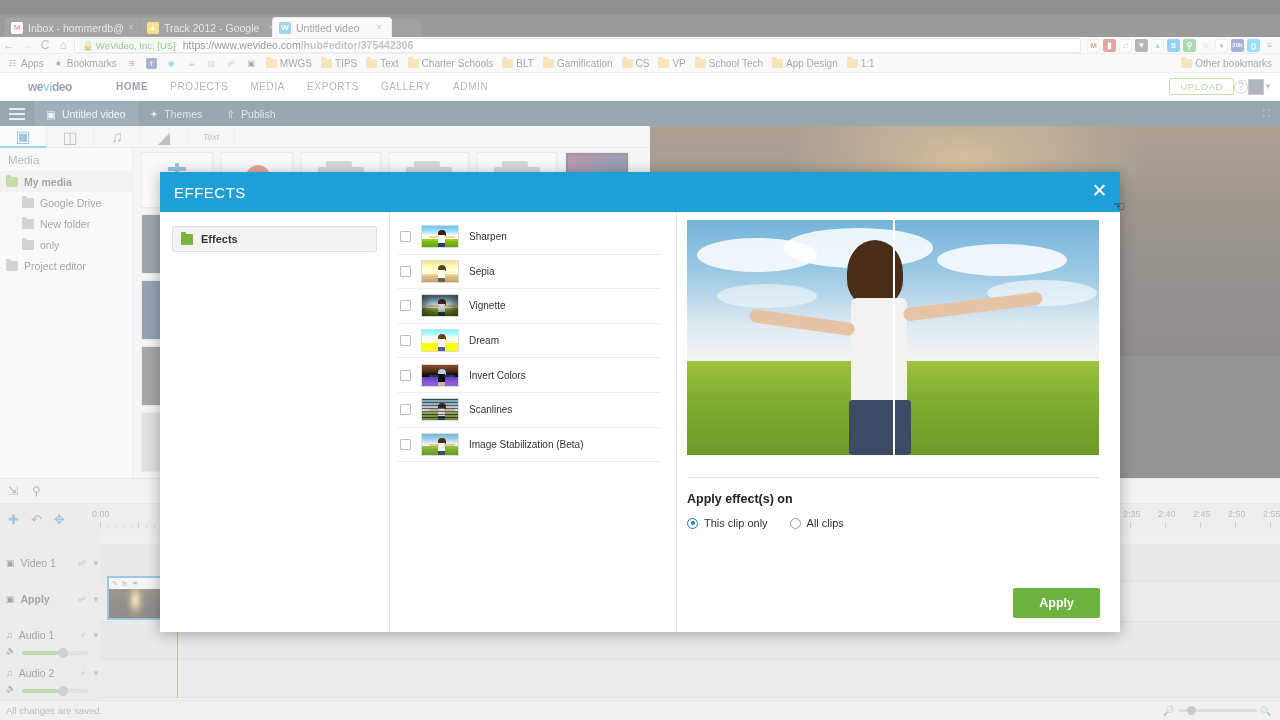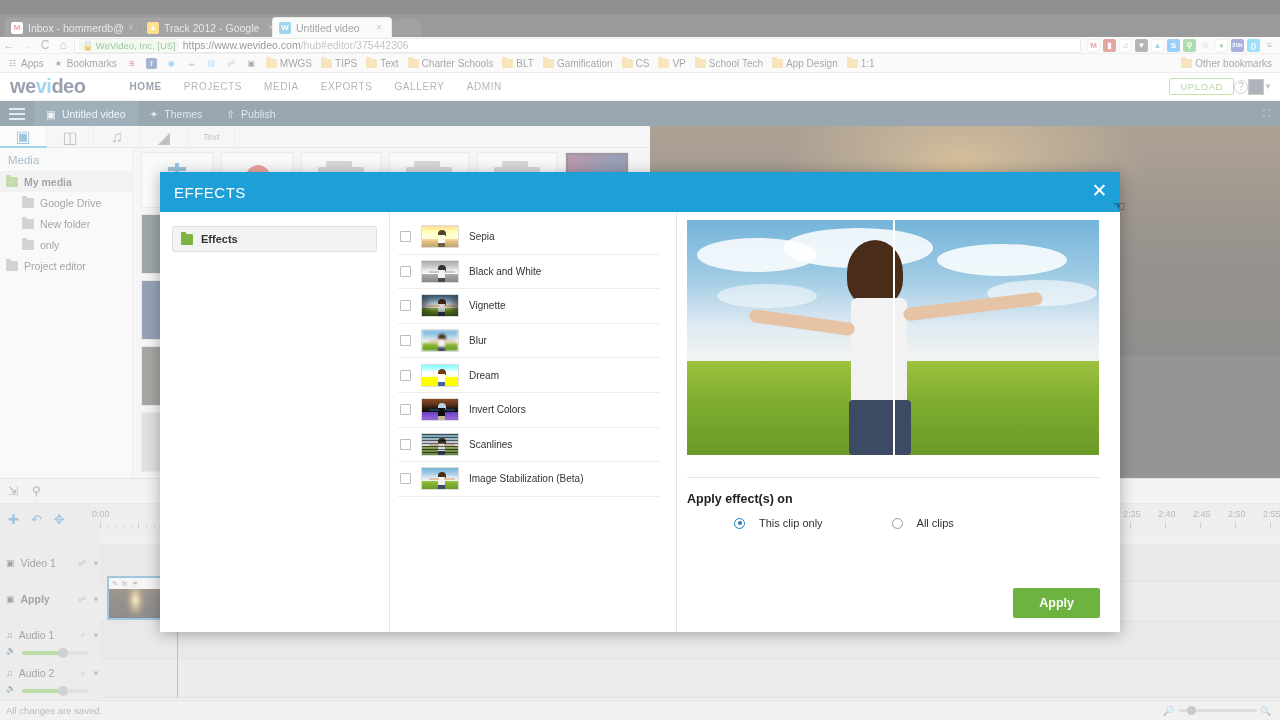--- a/index.html
+++ b/index.html
@@ -67,21 +67,21 @@
     display: flex; align-items: center; padding: 0 4px;
     font-size: 10.5px; color: #222; overflow: hidden; white-space: nowrap;
   }
   .secure {
     display: inline-flex; align-items: center; gap: 2px;
     background: #e4f2e1; color: #1d7a2e; font-size: 9.5px;
     padding: 0 3px; border-radius: 2px; margin-right: 4px;
     height: 12px; flex: 0 0 auto;
   }
   .url-host { color: #111; }
-  .url-path { color: #777; }
+  .url-path { color: #777; font-weight: bold; }
   .ext-row { display: flex; align-items: center; gap: 3px; padding-right: 4px; }
   .ext {
     width: 13px; height: 13px; border-radius: 2px;
     display: flex; align-items: center; justify-content: center;
     font-size: 8px; font-weight: bold; color: #fff;
   }
 
   
   .bookmarks {
     position: absolute; left: 0; top: 54px; width: 1280px; height: 19px;
@@ -101,21 +101,21 @@
     width: 5px; height: 2px; background: #f0c36d; border-radius: 1px 1px 0 0;
   }
   .bm-right { position: absolute; right: 4px; display: flex; align-items: center; gap: 3px; }
 
   
   .wv-top {
     position: absolute; left: 0; top: 73px; width: 1280px; height: 28px;
     background: #ffffff; border-bottom: 1px solid #e2e2e2;
     display: flex; align-items: center;
   }
-  .wv-logo { margin-left: 10px; font-size: 20px; font-weight: bold; letter-spacing: -0.5px; }
+  .wv-logo { margin-left: 28px; font-size: 12px; font-weight: bold; letter-spacing: -0.5px; }
   .wv-logo .we { color: #1b2a4a; }
   .wv-logo .vi { color: #2aa3d8; }
   .wv-logo .deo { color: #1b2a4a; }
   .wv-nav { display: flex; gap: 22px; margin-left: 44px; font-size: 10px; letter-spacing: 0.6px; color: #5a5a5a; }
   .wv-nav .item.active { color: #1b2a4a; font-weight: bold; }
   .wv-top-right { position: absolute; right: 8px; display: flex; align-items: center; gap: 0; padding-left: 46px; }
   .upload-btn {
     border: 1px solid #7fc242; color: #5a9e2a; font-size: 9.5px;
     letter-spacing: 0.6px; padding: 2px 10px; border-radius: 2px; background: #fff;
   }
@@ -273,21 +273,21 @@
     width: 38px; height: 23px; flex: 0 0 38px; position: relative; overflow: hidden; border: 1px solid #dcdcdc;
   }
   .eff-name { font-size: 10px; color: #333; }
 
   .eff-right { flex: 1 1 auto; padding: 8px 12px 10px 10px; position: relative; }
   .cmp-img { position: relative; width: 412px; height: 235px; overflow: hidden; }
   .cmp-split { position: absolute; left: 50%; top: 0; width: 2px; height: 100%; background: #fff; }
   .hr { margin: 22px 0 0 0; border: none; border-top: 1px solid #e4e4e4; width: 412px; }
   .apply-title { font-size: 12.5px; font-weight: bold; color: #222; margin-top: 14px; }
   .radio-row { display: flex; align-items: center; gap: 22px; margin-top: 11px; font-size: 11px; color: #333; }
-  .radio-item { display: flex; align-items: center; gap: 14px; margin-left: 47px; }
+  .radio-item { display: flex; align-items: center; gap: 6px; }
   .rdo { width: 11px; height: 11px; border-radius: 50%; border: 1px solid #9b9b9b; background: #fff; position: relative; }
   .rdo.on { border-color: #1f7fc0; }
   .rdo.on:after { content:""; position: absolute; left: 2.5px; top: 2.5px; width: 4px; height: 4px; border-radius: 50%; background: #1f7fc0; }
   .apply-btn {
     position: absolute; right: 20px; bottom: 14px;
     background: #6cb33f; color: #fff; font-size: 12.5px; font-weight: bold;
     padding: 8px 26px; border-radius: 2px; border: none;
   }
   .cursor {
     position: absolute; left: 1113px; top: 198px; width: 12px; height: 16px;
@@ -655,77 +655,62 @@
         <div class="eff-cat">
           <span class="fico green" style="width:14px;height:11px;"></span>
           <span>Effects</span>
         </div>
       </div>
 
       <div class="eff-list">
         <div class="eff-row">
           <span class="cbx"></span>
           <span class="eff-thumb">
+            <span class="photo" style="filter:contrast(1.25) saturate(1.1);">
+              <span class="sky"></span>
+                <span class="grass"></span>
+              <span class="hair" style="left:16px;top:4px;width:8px;height:8px;"></span>
+              <span class="torso" style="left:16px;top:9px;width:7px;height:9px;"></span>
+              <span class="armL" style="left:7px;top:10px;width:10px;height:2px;"></span>
+              <span class="armR" style="left:22px;top:10px;width:11px;height:2px;"></span>
+              <span class="jeans" style="left:16px;top:17px;width:7px;height:6px;"></span>
+            </span>
+          </span>
+          <span class="eff-name">Sharpen</span>
+        </div>
+        <div class="eff-row">
+          <span class="cbx"></span>
+          <span class="eff-thumb">
             <span class="photo" style="filter:sepia(1) saturate(1.4) brightness(1.1);">
               <span class="sky"></span>
                 <span class="grass"></span>
               <span class="hair" style="left:16px;top:4px;width:8px;height:8px;"></span>
               <span class="torso" style="left:16px;top:9px;width:7px;height:9px;"></span>
               <span class="armL" style="left:7px;top:10px;width:10px;height:2px;"></span>
               <span class="armR" style="left:22px;top:10px;width:11px;height:2px;"></span>
               <span class="jeans" style="left:16px;top:17px;width:7px;height:6px;"></span>
             </span>
           </span>
           <span class="eff-name">Sepia</span>
-        </div>
-        <div class="eff-row">
-          <span class="cbx"></span>
-          <span class="eff-thumb">
-            <span class="photo" style="filter:grayscale(1);">
-              <span class="sky"></span>
-                <span class="grass"></span>
-              <span class="hair" style="left:16px;top:4px;width:8px;height:8px;"></span>
-              <span class="torso" style="left:16px;top:9px;width:7px;height:9px;"></span>
-              <span class="armL" style="left:7px;top:10px;width:10px;height:2px;"></span>
-              <span class="armR" style="left:22px;top:10px;width:11px;height:2px;"></span>
-              <span class="jeans" style="left:16px;top:17px;width:7px;height:6px;"></span>
-            </span>
-          </span>
-          <span class="eff-name">Black and White</span>
         </div>
         <div class="eff-row">
           <span class="cbx"></span>
           <span class="eff-thumb">
             <span class="photo">
               <span class="sky"></span>
                 <span class="grass"></span>
               <span class="hair" style="left:16px;top:4px;width:8px;height:8px;"></span>
               <span class="torso" style="left:16px;top:9px;width:7px;height:9px;"></span>
               <span class="armL" style="left:7px;top:10px;width:10px;height:2px;"></span>
               <span class="armR" style="left:22px;top:10px;width:11px;height:2px;"></span>
               <span class="jeans" style="left:16px;top:17px;width:7px;height:6px;"></span>
               <span style="position:absolute;inset:0;box-shadow:inset 0 0 9px 5px rgba(0,0,0,.6);"></span>
             </span>
           </span>
           <span class="eff-name">Vignette</span>
-        </div>
-        <div class="eff-row">
-          <span class="cbx"></span>
-          <span class="eff-thumb">
-            <span class="photo" style="filter:blur(1.1px);">
-              <span class="sky"></span>
-                <span class="grass"></span>
-              <span class="hair" style="left:16px;top:4px;width:8px;height:8px;"></span>
-              <span class="torso" style="left:16px;top:9px;width:7px;height:9px;"></span>
-              <span class="armL" style="left:7px;top:10px;width:10px;height:2px;"></span>
-              <span class="armR" style="left:22px;top:10px;width:11px;height:2px;"></span>
-              <span class="jeans" style="left:16px;top:17px;width:7px;height:6px;"></span>
-            </span>
-          </span>
-          <span class="eff-name">Blur</span>
         </div>
         <div class="eff-row">
           <span class="cbx"></span>
           <span class="eff-thumb">
             <span class="photo" style="filter:brightness(1.35) saturate(1.5) blur(.4px);">
               <span class="sky"></span>
                 <span class="grass" style="background:linear-gradient(180deg,#e8e53a,#d8d020);"></span>
               <span class="hair" style="left:16px;top:4px;width:8px;height:8px;"></span>
               <span class="torso" style="left:16px;top:9px;width:7px;height:9px;"></span>
               <span class="armL" style="left:7px;top:10px;width:10px;height:2px;"></span>

